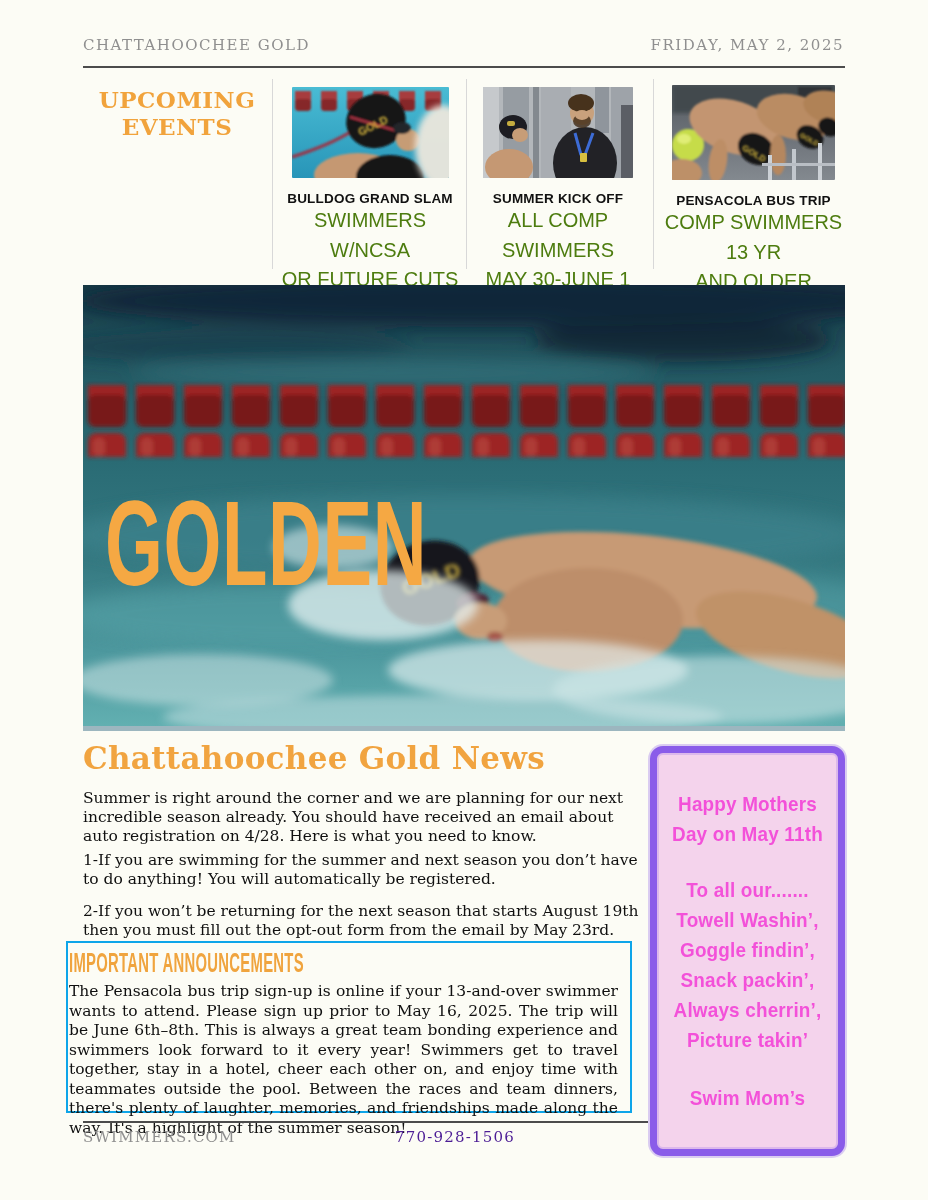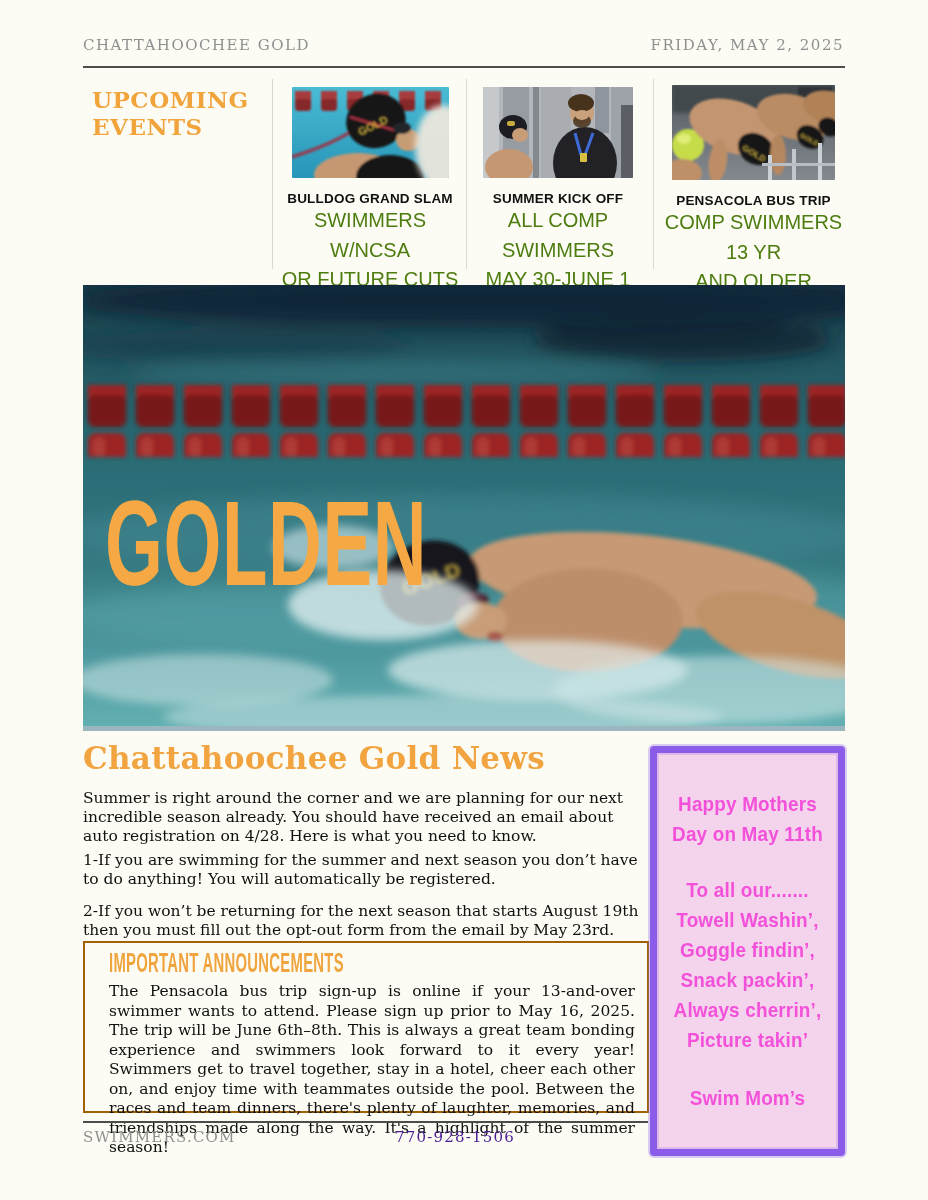--- a/index.html
+++ b/index.html
@@ -8,21 +8,21 @@
   .abs{position:absolute;}
 
   
   .hdr{top:36px;font-family:"DejaVu Serif",serif;font-size:15px;color:#8f8f8f;letter-spacing:1.5px;}
   .hdr-left{left:83px;}
   .hdr-right{right:84px;text-align:right;}
   .hdr-rule{left:83px;top:66px;width:762px;height:2px;background:#4c4c4c;}
 
   
   .vdiv{top:79px;width:1px;height:190px;background:#d8d8d8;}
-  .events-col{left:83px;top:86px;width:188px;text-align:left;}
+  .events-col{left:83px;top:86px;width:188px;text-align:center;}
   .events-title{margin:0 auto;width:170px;font-family:"DejaVu Serif",serif;font-weight:bold;
                 font-size:23px;line-height:1.18;color:#f1a33c;letter-spacing:.5px;}
   .events-blurb{margin:24px auto 0;width:180px;font-weight:bold;font-size:15px;line-height:1.45;color:#1c1c1c;}
   .card{position:absolute;text-align:center;}
   .card .photo{display:block;margin:0 auto;border-radius:1px;}
   .card-title{margin-top:13px;font-weight:bold;font-size:13.5px;letter-spacing:.2px;color:#111;}
   .card-line{font-size:20px;line-height:1.48;color:#4d7c0f;}
   .card1{left:281px;top:87px;width:178px;}
   .card2{left:470px;top:87px;width:176px;}
   .card3{left:662px;top:85px;width:183px;}
@@ -35,30 +35,30 @@
   .hero-sub{position:absolute;left:27px;top:358px;transform:scaleX(.75);transform-origin:top left;
             font-weight:bold;font-size:26px;line-height:40px;color:#f3ae4d;white-space:pre;}
 
   
   .news-heading{left:83px;top:740px;font-family:"DejaVu Serif",serif;font-weight:bold;
                 font-size:31px;color:#f1a440;letter-spacing:.3px;}
   .news-p{left:83px;width:562px;font-family:"DejaVu Serif",serif;font-size:15.5px;line-height:19px;color:#101010;}
   .p1{top:789px;}  .p2{top:851px;}  .p3{top:902px;}
 
   
-  .ann-box{left:83px;top:941px;width:566px;height:172px;box-sizing:border-box;
-           border:2px solid #a16207;background:#fcfcf5;padding:5px 12px 0 24px;}
+  .ann-box{left:66px;top:941px;width:566px;height:172px;box-sizing:border-box;
+           border:2px solid #0ea5e9;background:#fcfcf5;padding:5px 12px 0 1px;}
   .ann-heading{transform:scaleX(.55);transform-origin:top left;font-weight:bold;font-size:27px;
                color:#f0a43e;letter-spacing:.5px;white-space:pre;}
   .ann-body{margin-top:3px;font-family:"DejaVu Serif",serif;font-size:15.5px;line-height:19.5px;
             color:#101010;text-align:justify;}
 
   
   .mom-box{left:650px;top:746px;width:195px;height:410px;box-sizing:border-box;
-           border:7px solid #8a5ce9;border-radius:4px;background:#f4d3ec;
+           border:7px solid #8a5ce9;border-radius:13px;background:#f4d3ec;
            box-shadow:0 0 0 2px rgba(138,92,233,.30), inset 0 0 0 2px rgba(138,92,233,.22);}
   .mom-inner{width:100%;padding-top:36px;text-align:center;transform:scaleX(.9);transform-origin:50% 0;
              font-weight:bold;font-size:21px;line-height:30px;color:#f351d9;letter-spacing:.2px;}
   .mom-gap1{margin-top:26px;}
   .mom-sig{margin-top:28px;}
 
   
   .ftr-rule{left:83px;top:1121px;width:565px;height:2px;background:#4c4c4c;}
   .ftr{top:1128px;font-family:"DejaVu Serif",serif;font-size:15px;color:#8f8f8f;letter-spacing:1.2px;}
   .ftr-site{left:83px;}

